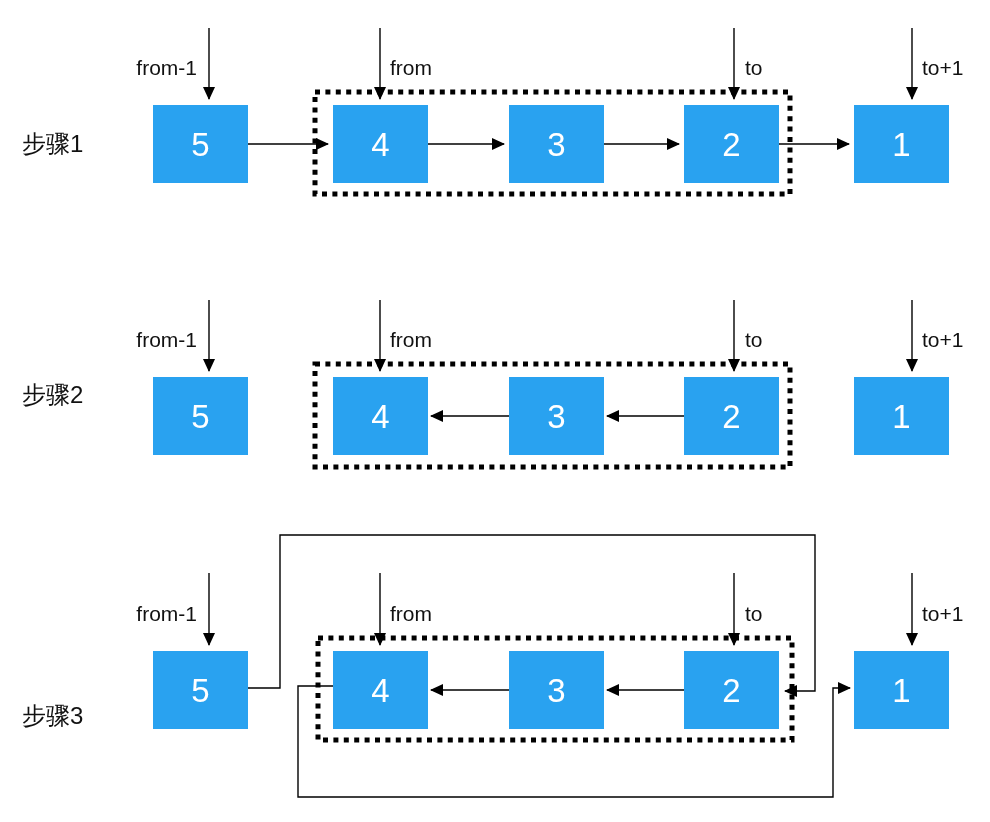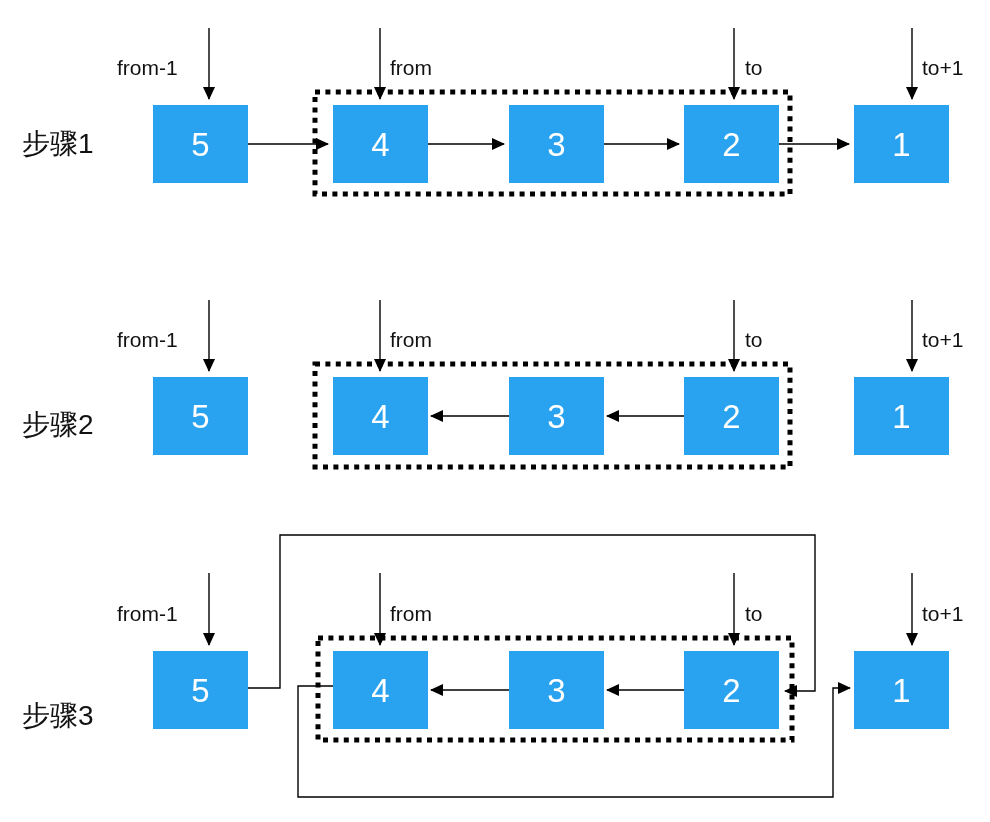--- a/index.html
+++ b/index.html
@@ -17,21 +17,21 @@
   }
   .wires {
     position: absolute;
     left: 0;
     top: 0;
   }
   .step-label {
     position: absolute;
     left: 22px;
     width: 110px;
-    font-size: 28px;
+    font-size: 24px;
     color: #111111;
     text-align: left;
     line-height: 26px;
   }
   .node {
     position: absolute;
     width: 95px;
     height: 78px;
     background: #29a2f0;
     color: #ffffff;
@@ -42,20 +42,21 @@
     line-height: 1;
   }
   .ptr-label {
     position: absolute;
     font-size: 21px;
     color: #111111;
     line-height: 24px;
     white-space: nowrap;
   }
   .ptr-label.right-align {
+    text-align: right;
   }
 </style>
 </head>
 <body>
 
 <div class="canvas">
 
   <svg class="wires" width="990" height="822" viewBox="0 0 990 822">
     <defs>
       <marker id="ah" markerUnits="userSpaceOnUse" markerWidth="14" markerHeight="12" refX="12" refY="6" orient="auto">
@@ -120,21 +121,21 @@
   <div class="ptr-label" style="left:390px; top:56px;">from</div>
   <div class="ptr-label" style="left:745px; top:56px;">to</div>
   <div class="ptr-label" style="left:922px; top:56px;">to+1</div>
 
   <div class="node" style="left:153px; top:105px;">5</div>
   <div class="node" style="left:333px; top:105px;">4</div>
   <div class="node" style="left:509px; top:105px;">3</div>
   <div class="node" style="left:684px; top:105px;">2</div>
   <div class="node" style="left:854px; top:105px;">1</div>
 
-  <div class="step-label" style="top:412px;">步骤2</div>
+  <div class="step-label" style="top:382px;">步骤2</div>
   <div class="ptr-label right-align" style="left:117px; top:328px; width:80px;">from-1</div>
   <div class="ptr-label" style="left:390px; top:328px;">from</div>
   <div class="ptr-label" style="left:745px; top:328px;">to</div>
   <div class="ptr-label" style="left:922px; top:328px;">to+1</div>
 
   <div class="node" style="left:153px; top:377px;">5</div>
   <div class="node" style="left:333px; top:377px;">4</div>
   <div class="node" style="left:509px; top:377px;">3</div>
   <div class="node" style="left:684px; top:377px;">2</div>
   <div class="node" style="left:854px; top:377px;">1</div>

